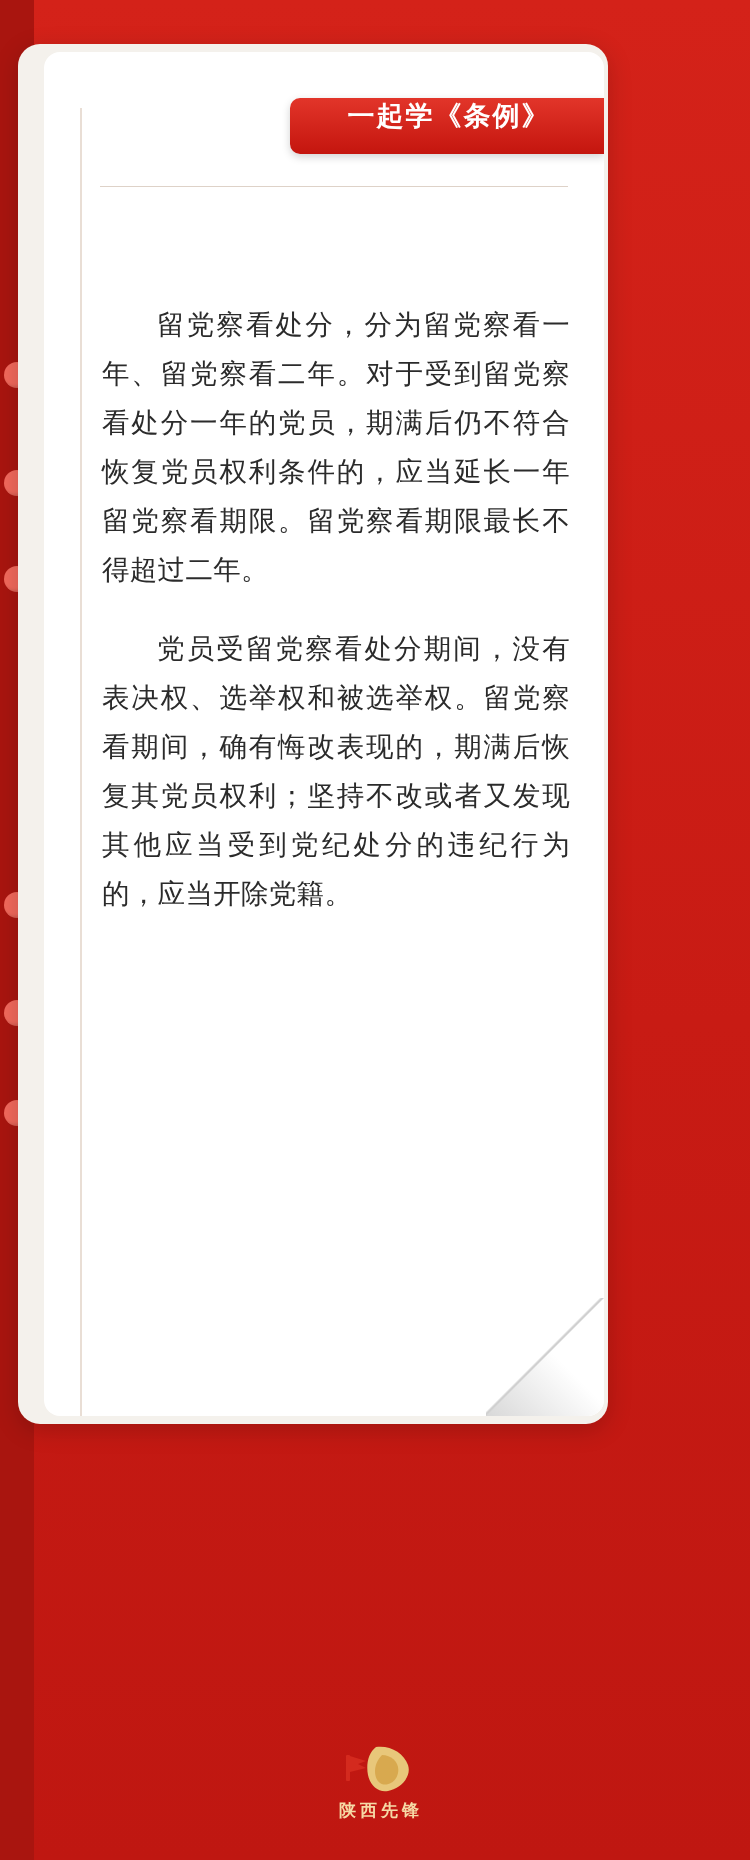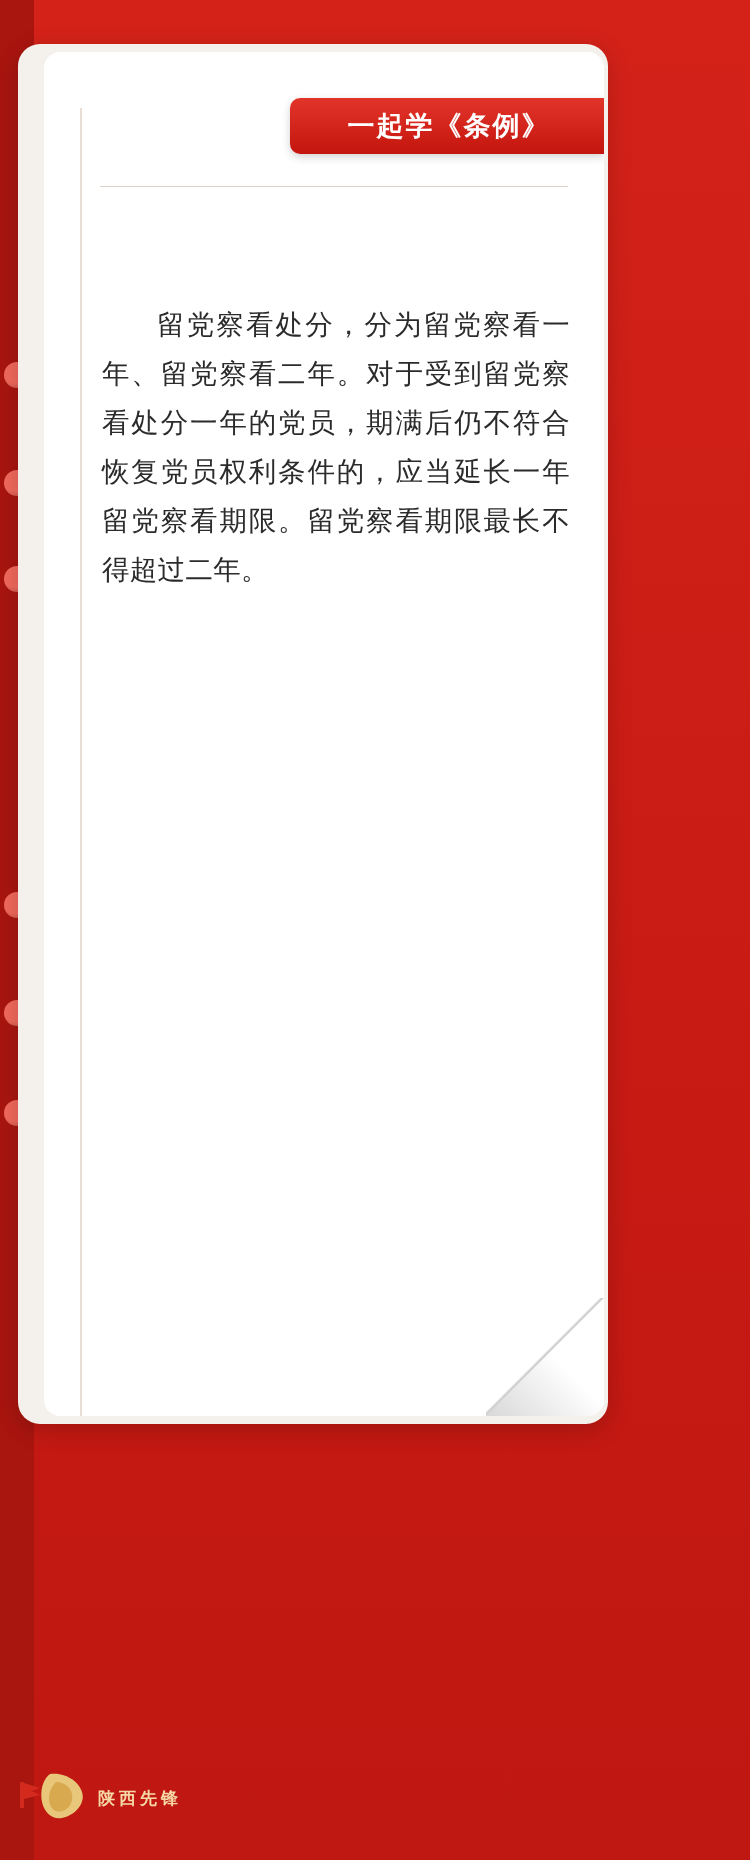--- a/index.html
+++ b/index.html
@@ -92,21 +92,20 @@
 
   
   .banner {
     position: absolute;
     right: 0;
     top: 46px;
     height: 56px;
     min-width: 258px;
     padding: 0 26px 0 30px;
     display: flex;
-    align-items: center;
     justify-content: center;
     border-radius: 10px 0 0 10px;
     background: linear-gradient(180deg, #e2352a 0%, #c4150e 100%);
     box-shadow: 0 3px 8px rgba(0,0,0,0.18);
   }
   .banner-text {
     color: #ffffff;
     font-size: 27px;
     font-weight: bold;
     letter-spacing: 2px;
@@ -183,21 +182,21 @@
     border-bottom-right-radius: 16px;
   }
 
   
   .footer {
     position: absolute;
     left: 12px;
     right: 0;
     bottom: 38px;
     display: flex;
-    flex-direction: row;
+    flex-direction: column;
     align-items: center;
   }
   .footer-emblem {
     width: 86px;
     height: 52px;
     position: relative;
   }
   .footer-caption {
     margin-top: 4px;
     color: #f6d9a6;
@@ -251,20 +250,21 @@
 
     <div class="banner">
       <span class="banner-text">一起学《条例》</span>
     </div>
 
     <div class="divider"></div>
 
 
     <div class="body-text">
       <p>留党察看处分，分为留党察看一年、留党察看二年。对于受到留党察看处分一年的党员，期满后仍不符合恢复党员权利条件的，应当延长一年留党察看期限。留党察看期限最长不得超过二年。</p>
+      <p>党员受留党察看处分期间，没有表决权、选举权和被选举权。留党察看期间，确有悔改表现的，期满后恢复其党员权利；坚持不改或者又发现其他应当受到党纪处分的违纪行为的，应当开除党籍。</p>
     </div>
 
     <div class="page-curl"></div>
   </div>
 
   <div class="footer">
     <div class="footer-emblem">
       <svg width="86" height="52" viewBox="0 0 86 52">
         <path d="M38 4 C52 2, 66 10, 70 22 C74 34, 62 46, 50 48 C40 50, 32 42, 30 32 C28 22, 30 10, 38 4 Z" fill="#e8c77a"></path>
         <path d="M44 12 C54 12, 62 20, 60 30 C58 40, 48 44, 42 40 C36 36, 34 22, 44 12 Z" fill="#d8a94f"></path>

